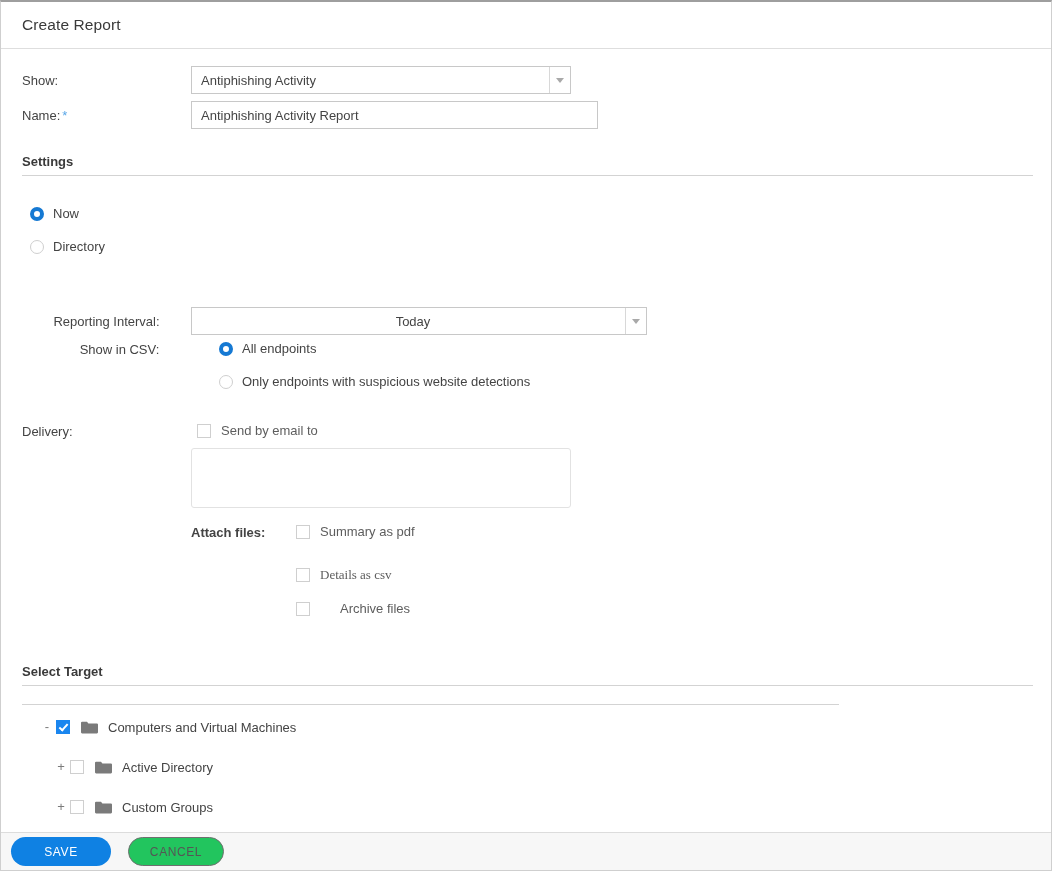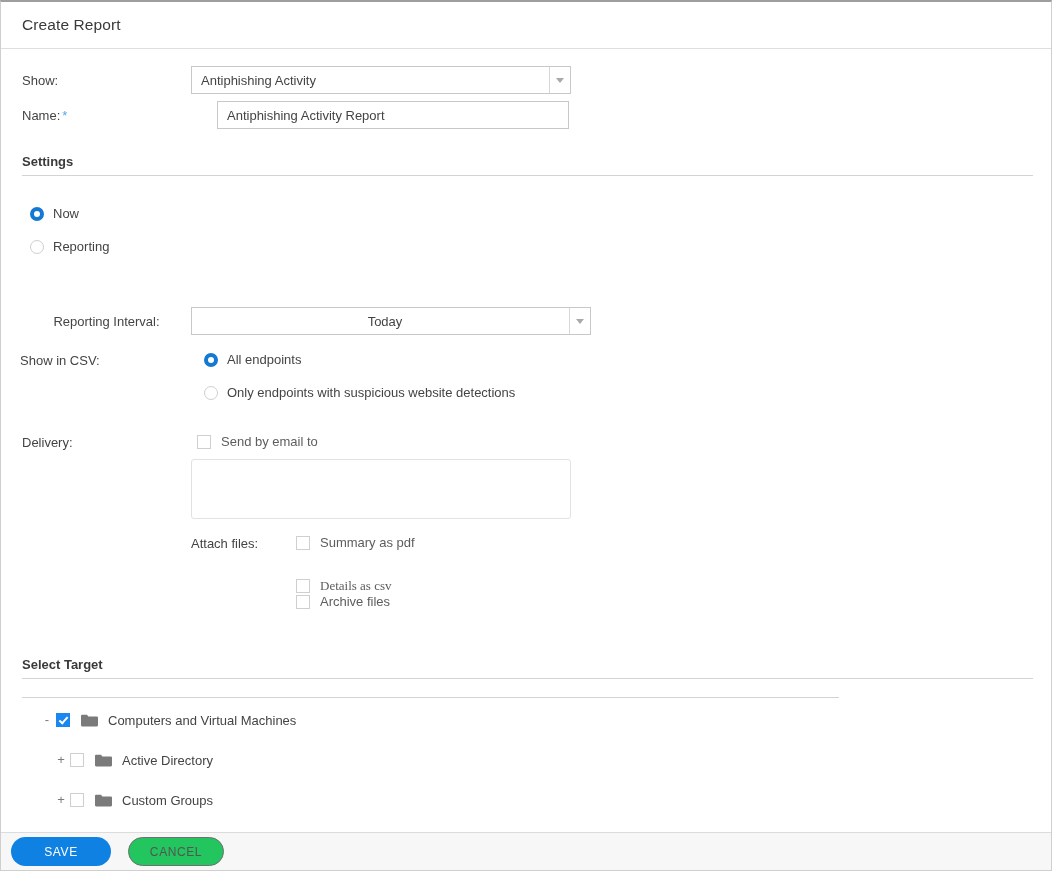--- a/index.html
+++ b/index.html
@@ -302,50 +302,50 @@
         <div class="combo-btn">
           <span class="caret"></span>
         </div>
       </div>
     </div>
 
     <div class="form-row" style="margin-top:7px;">
       <div class="fld-label">
         <span>Name:</span><span class="req-star">*</span>
       </div>
-      <input class="text-input" style="width: 352px; margin-left: 26px;" type="text" value="Antiphishing Activity Report">
+      <input class="text-input" style="width: 407px;" type="text" value="Antiphishing Activity Report">
     </div>
 
     <div class="section" style="margin-top:25px;">
       <div class="section-title">Settings</div>
       <div class="section-rule"></div>
     </div>
 
     <div style="padding-left:29px; margin-top:30px;">
       <div class="radio-row">
         <span class="radio on"></span>
         <span class="radio-label">Now</span>
       </div>
       <div class="radio-row" style="margin-top:18px;">
         <span class="radio off"></span>
-        <span class="radio-label">Reporting</span>
+        <span class="radio-label">Directory</span>
       </div>
     </div>
 
     <div class="form-row" style="margin-top:53px;text-align:center;">
       <div class="fld-label">Reporting Interval:</div>
-      <div class="combo" style="width:400px;">
+      <div class="combo" style="width:456px;">
         <div class="combo-text">Today</div>
         <div class="combo-btn">
           <span class="caret"></span>
         </div>
       </div>
     </div>
 
-    <div style="display:flex; padding-left:19px; margin-top:17px;">
+    <div style="display:flex; padding-left:34px; margin-top:6px;text-align:center;">
       <div class="fld-label" style="padding-top:1px;">Show in CSV:</div>
       <div style="padding-left:15px;">
         <div class="radio-row">
           <span class="radio on"></span>
           <span class="radio-label">All endpoints</span>
         </div>
         <div class="radio-row" style="margin-top:18px;">
           <span class="radio off"></span>
           <span class="radio-label">Only endpoints with suspicious website detections</span>
         </div>
@@ -357,31 +357,31 @@
       <div>
 
         <div class="cbx-row" style="padding-left:6px;">
           <span class="cbx"></span>
           <span class="cbx-label">Send by email to</span>
         </div>
 
         <textarea class="email-box" style="margin-top: 10px;" placeholder=""></textarea>
 
         <div style="display:flex; margin-top:13px;">
-          <div style="width:105px; flex:0 0 105px; font-size:13px; color:#444; padding-top:1px;">Attach files:</div>
+          <div style="width:105px; flex:0 0 105px; font-size:13px; color:#444; padding-top:1px;font-weight:bold;">Attach files:</div>
           <div>
             <div class="cbx-row">
               <span class="cbx"></span>
               <span class="cbx-label">Summary as pdf</span>
             </div>
             <div class="cbx-row" style="margin-top:28px;font-family:Liberation Serif, serif;">
               <span class="cbx"></span>
               <span class="cbx-label">Details as csv</span>
             </div>
-            <div class="cbx-row" style="">
+            <div class="cbx-row" style="margin-top:18px;gap:20px;">
               <span class="cbx"></span>
               <span class="cbx-label">Archive files</span>
             </div>
           </div>
         </div>
 
       </div>
     </div>
 
     <div class="section" style="margin-top:48px;">

